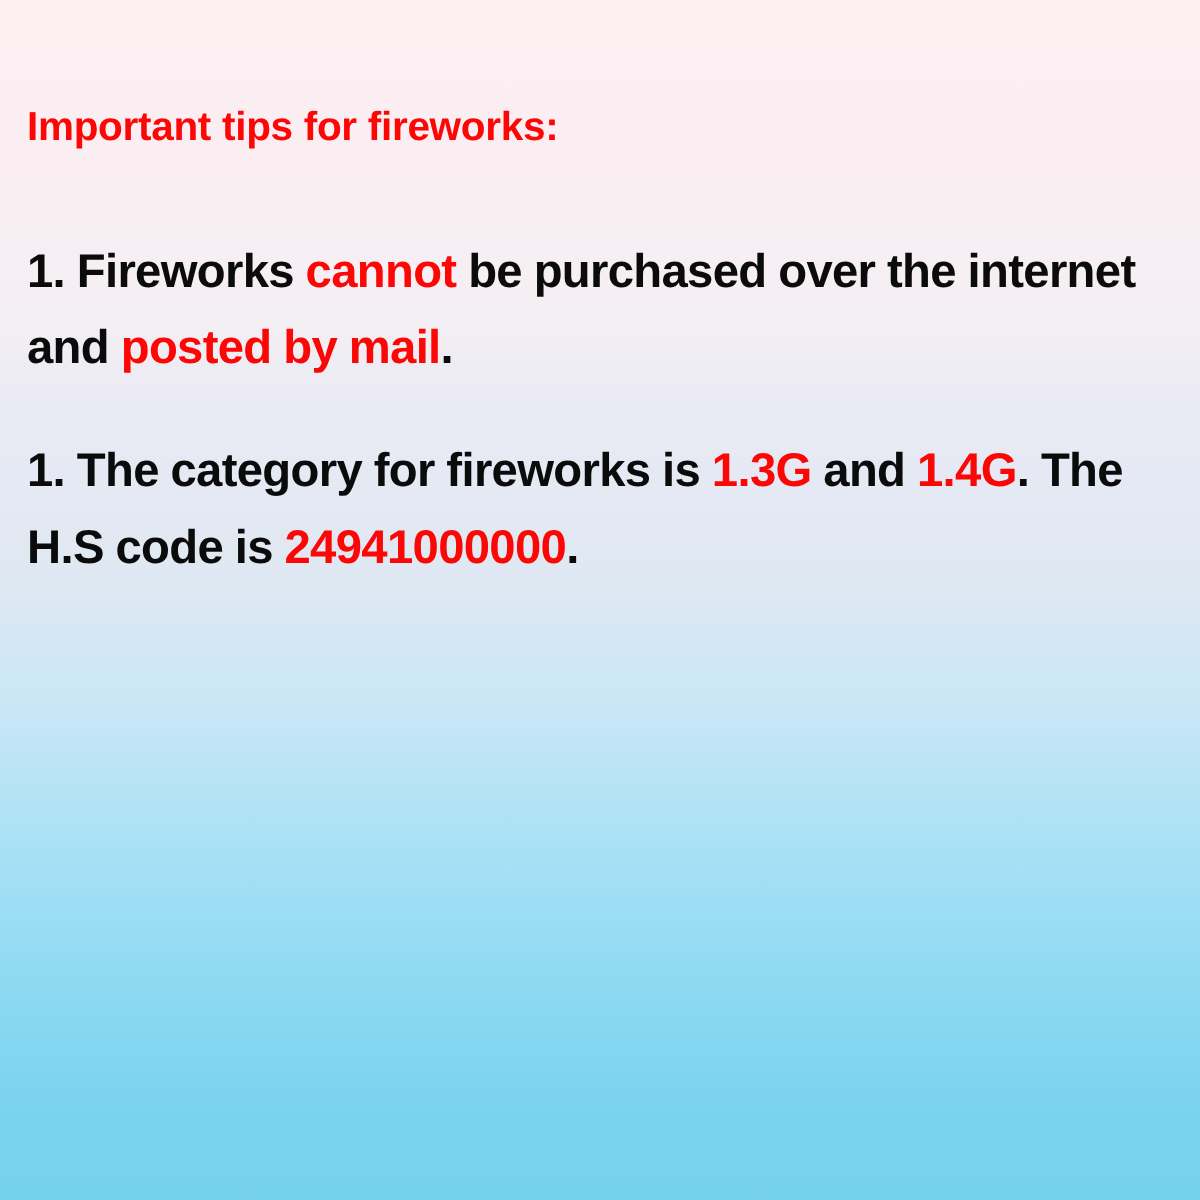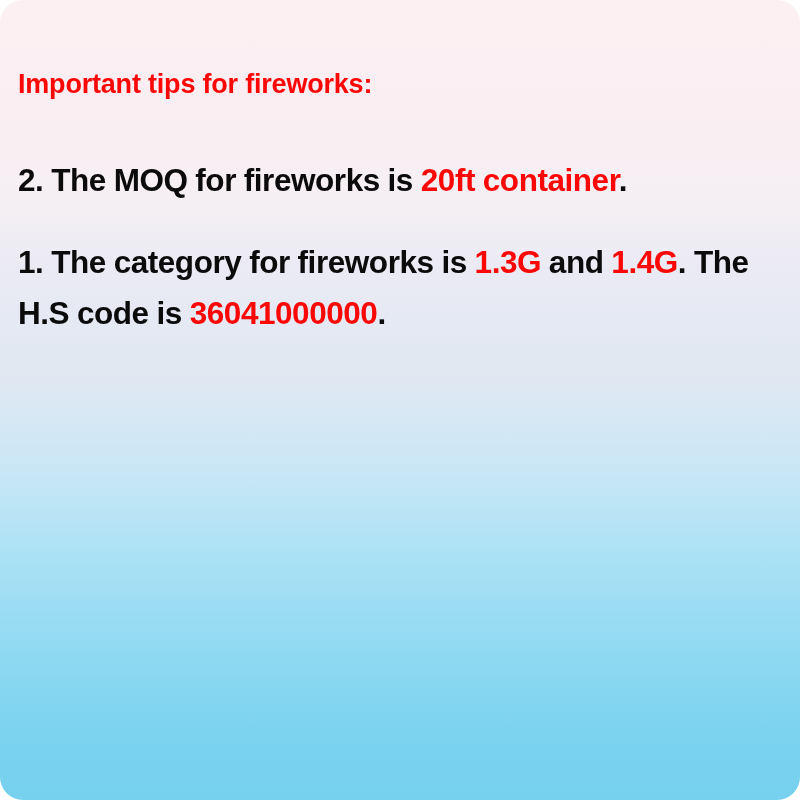--- a/index.html
+++ b/index.html
@@ -24,21 +24,20 @@
       #f4eff3 26%,
       #eaeaf4 34%,
       #dfe8f2 48%,
       #cbe7f6 58%,
       #ace2f5 69%,
       #8ed9f2 82%,
       #79d2ef 93%,
       #76d1ef 100%
     );
     padding: 0 22px 0 18px;
-    border-radius: 23px;
   }
   #tips-heading {
     position: absolute;
     left: 18px;
     top: 70px;
     margin: 0;
     font-size: 27px;
     font-weight: bold;
     color: #fc0606;
     letter-spacing: -0.2px;
@@ -71,17 +70,17 @@
   }
 </style>
 </head>
 <body>
 
 <div id="notice-card">
 
   <h1 id="tips-heading">Important tips for fireworks:</h1>
 
   <ul id="tips-list">
-    <li class="tip-item"><span>2. The MOQ for fireworks is </span><span class="hl">20ft container</span><span>.</span></li>
-    <li class="tip-item"><span>1. The category for fireworks is </span><span class="hl">1.3G</span><span> and </span><span class="hl">1.4G</span><span>. The H.S code is </span><span class="hl">36041000000</span><span>.</span></li>
+    <li class="tip-item"><span>1. Fireworks </span><span class="hl">cannot</span><span> be purchased over the internet and </span><span class="hl">posted by mail</span><span>.</span></li>
+    <li class="tip-item"><span>1. The category for fireworks is </span><span class="hl">1.3G</span><span> and </span><span class="hl">1.4G</span><span>. The H.S code is </span><span class="hl">24941000000</span><span>.</span></li>
   </ul>
 
 </div>
 
 </body></html>

